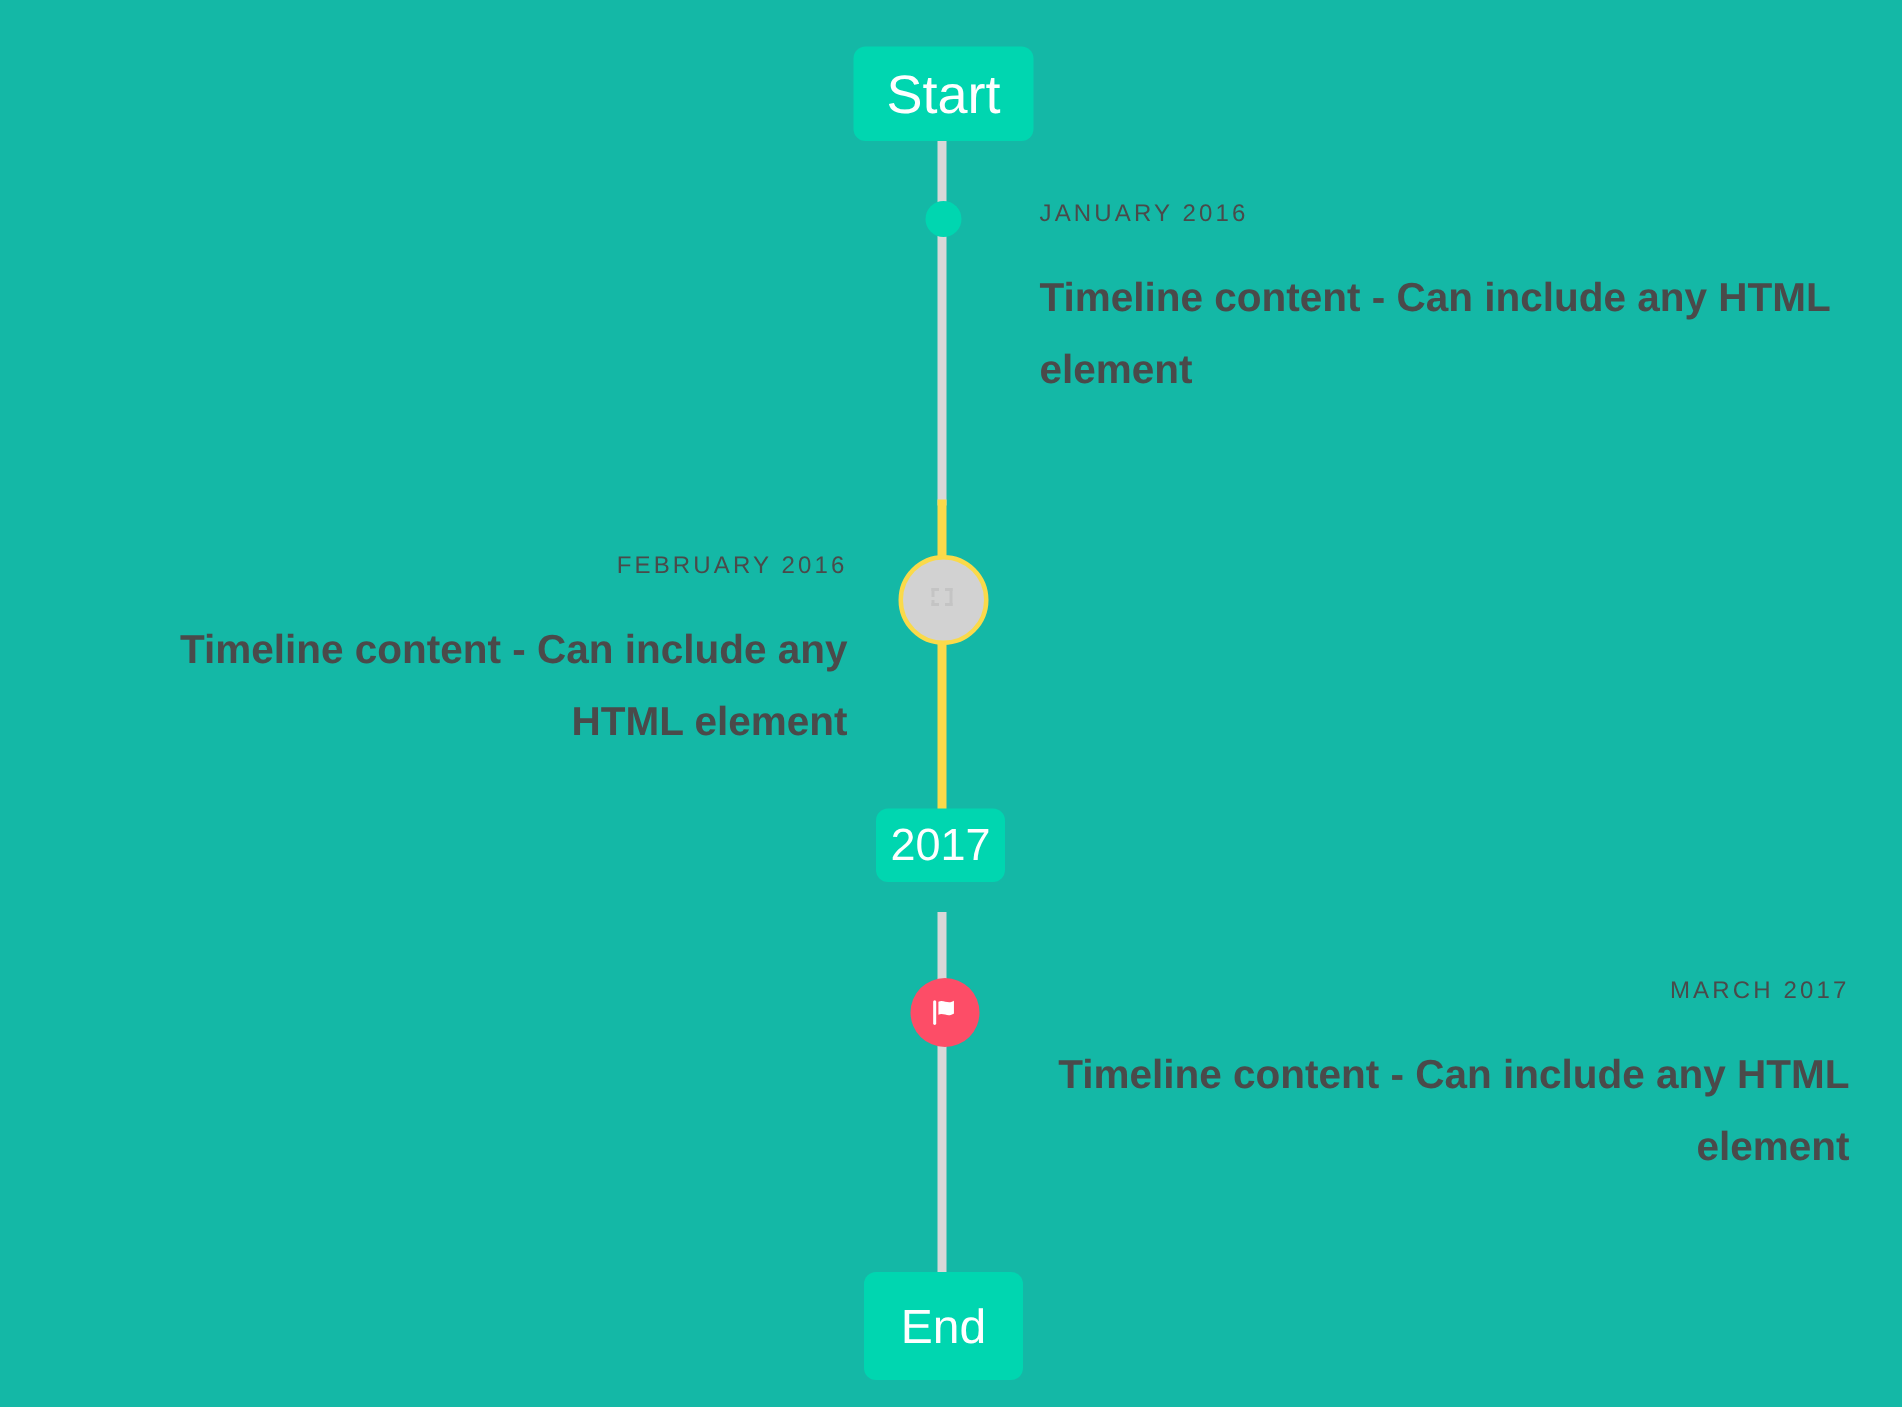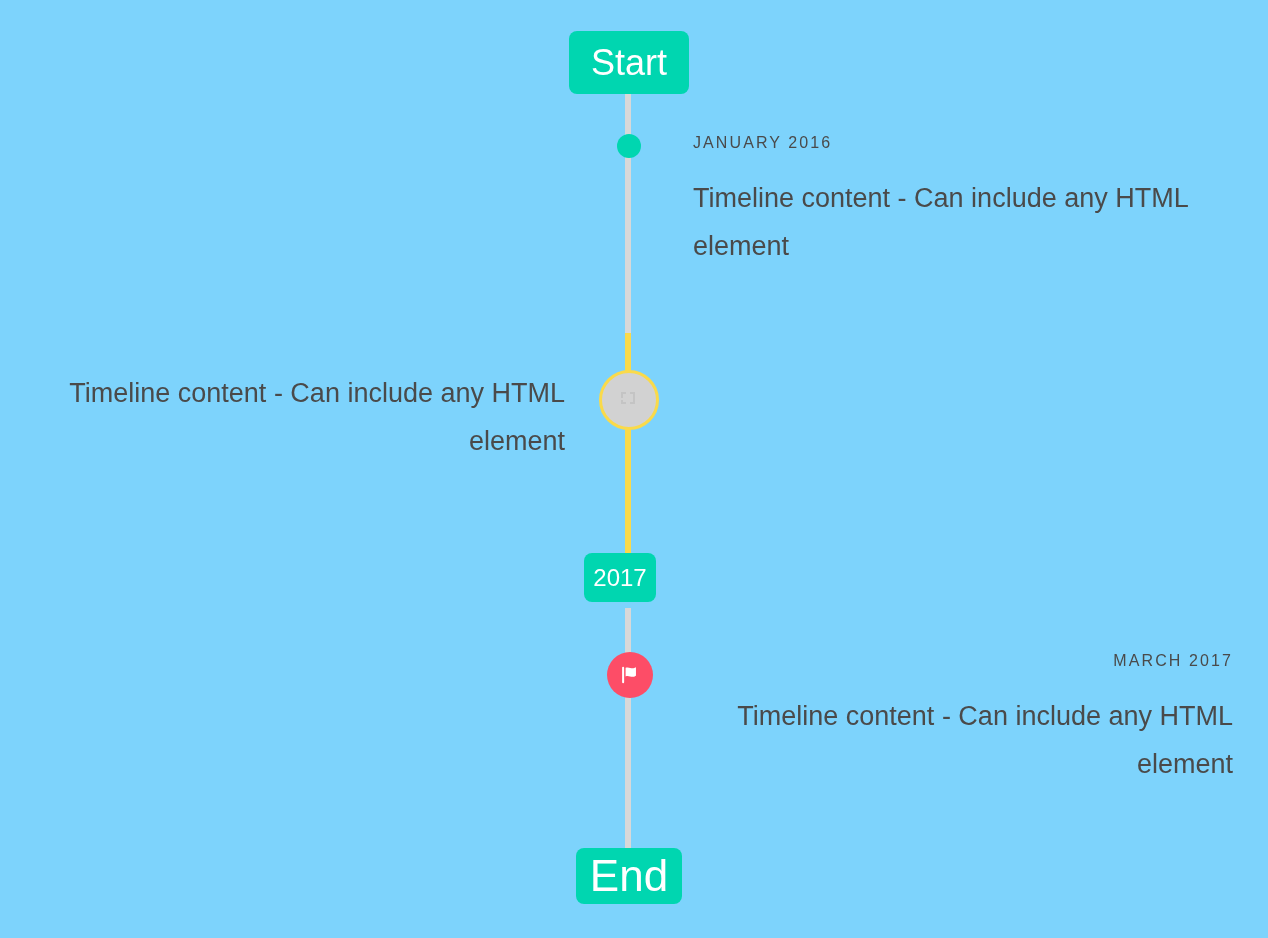--- a/index.html
+++ b/index.html
@@ -9,21 +9,21 @@
   }
   body {
     font-family: "Liberation Sans", sans-serif;
     -webkit-font-smoothing: antialiased;
   }
 
   #timeline-root {
     position: relative;
     width: 1268px;
     height: 938px;
-    background: #7dd3fc;
+    background: #14b8a6;
     overflow: hidden;
   }
 
   
   .spine {
     position: absolute;
     left: 625px;
     width: 6px;
   }
   .spine-grey  { background: #d8d8d8; }
@@ -45,28 +45,28 @@
     box-sizing: border-box;
     line-height: 1;
     user-select: none;
   }
   .badge-start {
     left: 569px; top: 31px;
     width: 120px; height: 63px;
     font-size: 36px;
   }
   .badge-mid {
-    left: 584px; top: 553px;
-    width: 72px; height: 49px;
-    font-size: 24px;
+    left: 584px; top: 539px;
+    width: 86px; height: 49px;
+    font-size: 30px;
   }
   .badge-end {
     left: 576px; top: 848px;
-    width: 106px; height: 56px;
-    font-size: 44px;
+    width: 106px; height: 72px;
+    font-size: 32px;
   }
 
   
   .marker {
     position: absolute;
     border-radius: 50%;
     box-sizing: border-box;
     display: flex;
     align-items: center;
     justify-content: center;
@@ -118,21 +118,21 @@
   }
   .entry-date {
     font-size: 16px;
     font-weight: normal;
     letter-spacing: 2.1px;
     color: #4a4a4a;
     margin: 0 0 22px 0;
   }
   .entry-body {
     font-size: 27px;
-    font-weight: 400;
+    font-weight: 700;
     line-height: 1.78;
     color: #4a4a4a;
     margin: 0;
   }
 
   .entry-right { left: 693px; width: 540px; text-align: left; }
   .entry-left  { left: 40px;  width: 525px; text-align: right; }
 
   .entry-jan   { top: 134px; }
   .entry-feb   { top: 369px; }
@@ -163,20 +163,21 @@
         <i class="bi-tl2"></i>
       <i class="bi-tr"></i>
         <i class="bi-tr2"></i>
       <i class="bi-bl"></i>
         <i class="bi-bl2"></i>
       <i class="bi-br"></i>
         <i class="bi-br2"></i>
     </span>
   </div>
   <div class="entry entry-left entry-feb">
+    <p class="entry-date">FEBRUARY 2016</p>
     <p class="entry-body">Timeline content - Can include any HTML element</p>
   </div>
 
   <div class="badge badge-mid">2017</div>
 
   <div class="marker marker-flag">
     <svg class="flag-icon" viewBox="0 0 24 24">
       <rect x="3.4" y="3" width="2.2" height="18" rx="1.1" fill="#ffffff"></rect>
       <path d="M7.2 4.2c3.2-1.6 6.2 1.2 9.3 0.2 1.2-0.4 2.0-0.9 2.0-0.9v9.2s-1.0 0.7-2.3 1.1c-3.0 0.9-5.9-1.7-9.0-0.2z" fill="#ffffff"></path>
     </svg>

